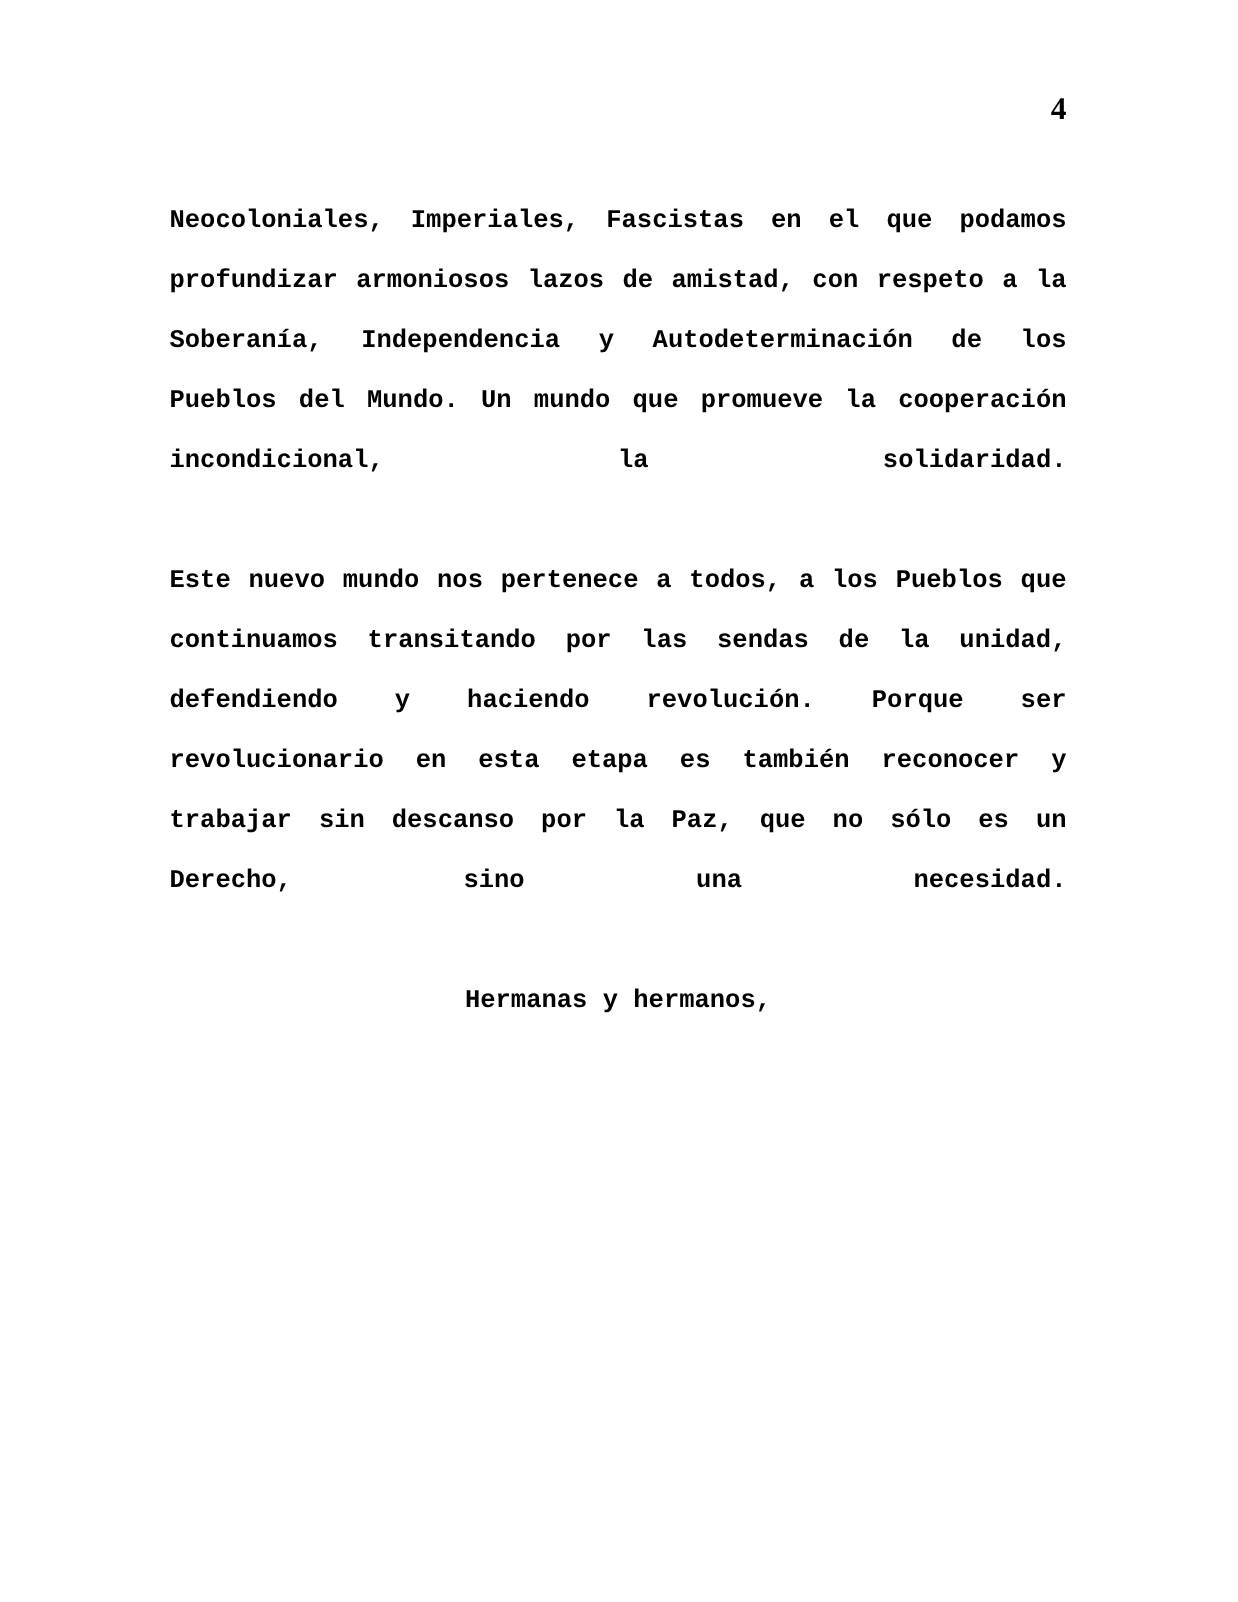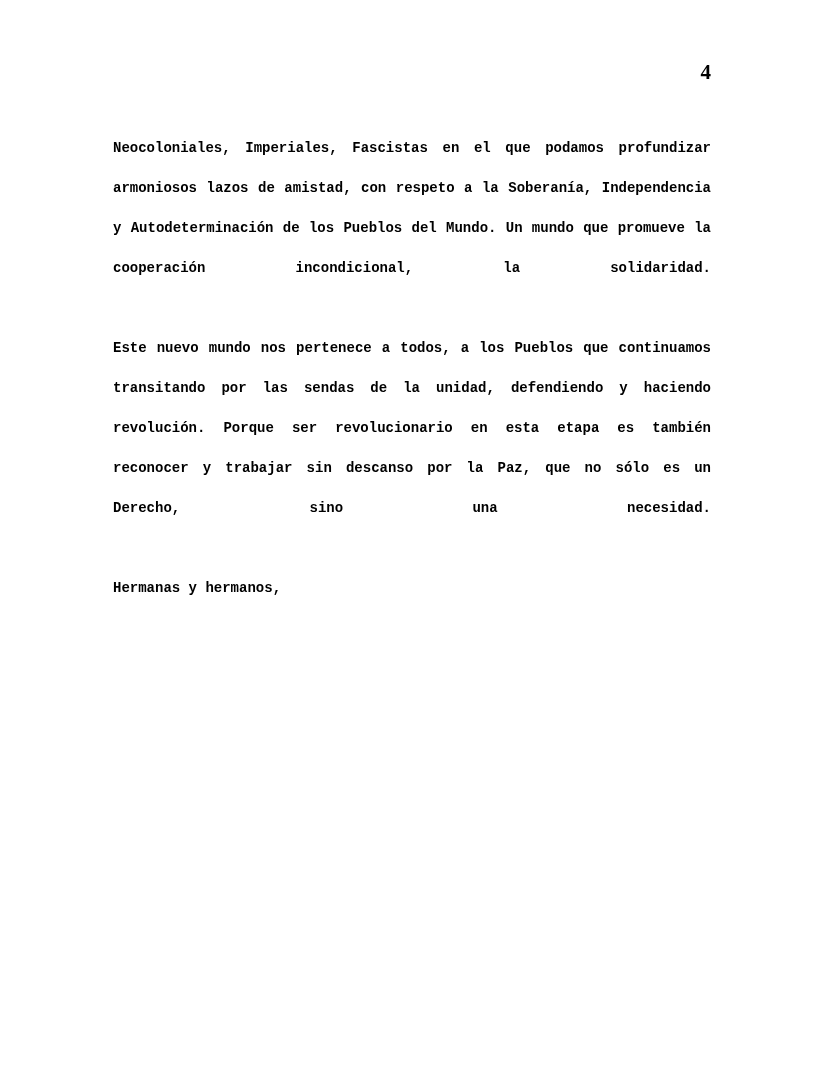--- a/index.html
+++ b/index.html
@@ -30,40 +30,40 @@
   }
   .body-block {
     position: absolute;
     left: 113px;
     top: 128px;
     width: 598px;
   }
   .para {
     font-family: "Liberation Mono", "DejaVu Sans Mono", monospace;
     font-weight: bold;
-    font-size: 14px;
+    font-size: 17px;
     line-height: 40px;
     color: #000000;
     text-align: justify;
     text-justify: inter-word;
     margin: 0 0 40px 0;
     letter-spacing: 0px;
     word-spacing: 0px;
     -webkit-font-smoothing: none;
   }
   .para:last-child {
     margin-bottom: 0;
   }
   
   .para.continued {
     text-align-last: justify;
   }
   
   .para.single-line {
-    text-align: left;
+    text-align: center;
   }
 </style>
 </head>
 <body>
 
 <div class="page">
 
   <div class="page-number">4</div>
 
   <div class="body-block">

